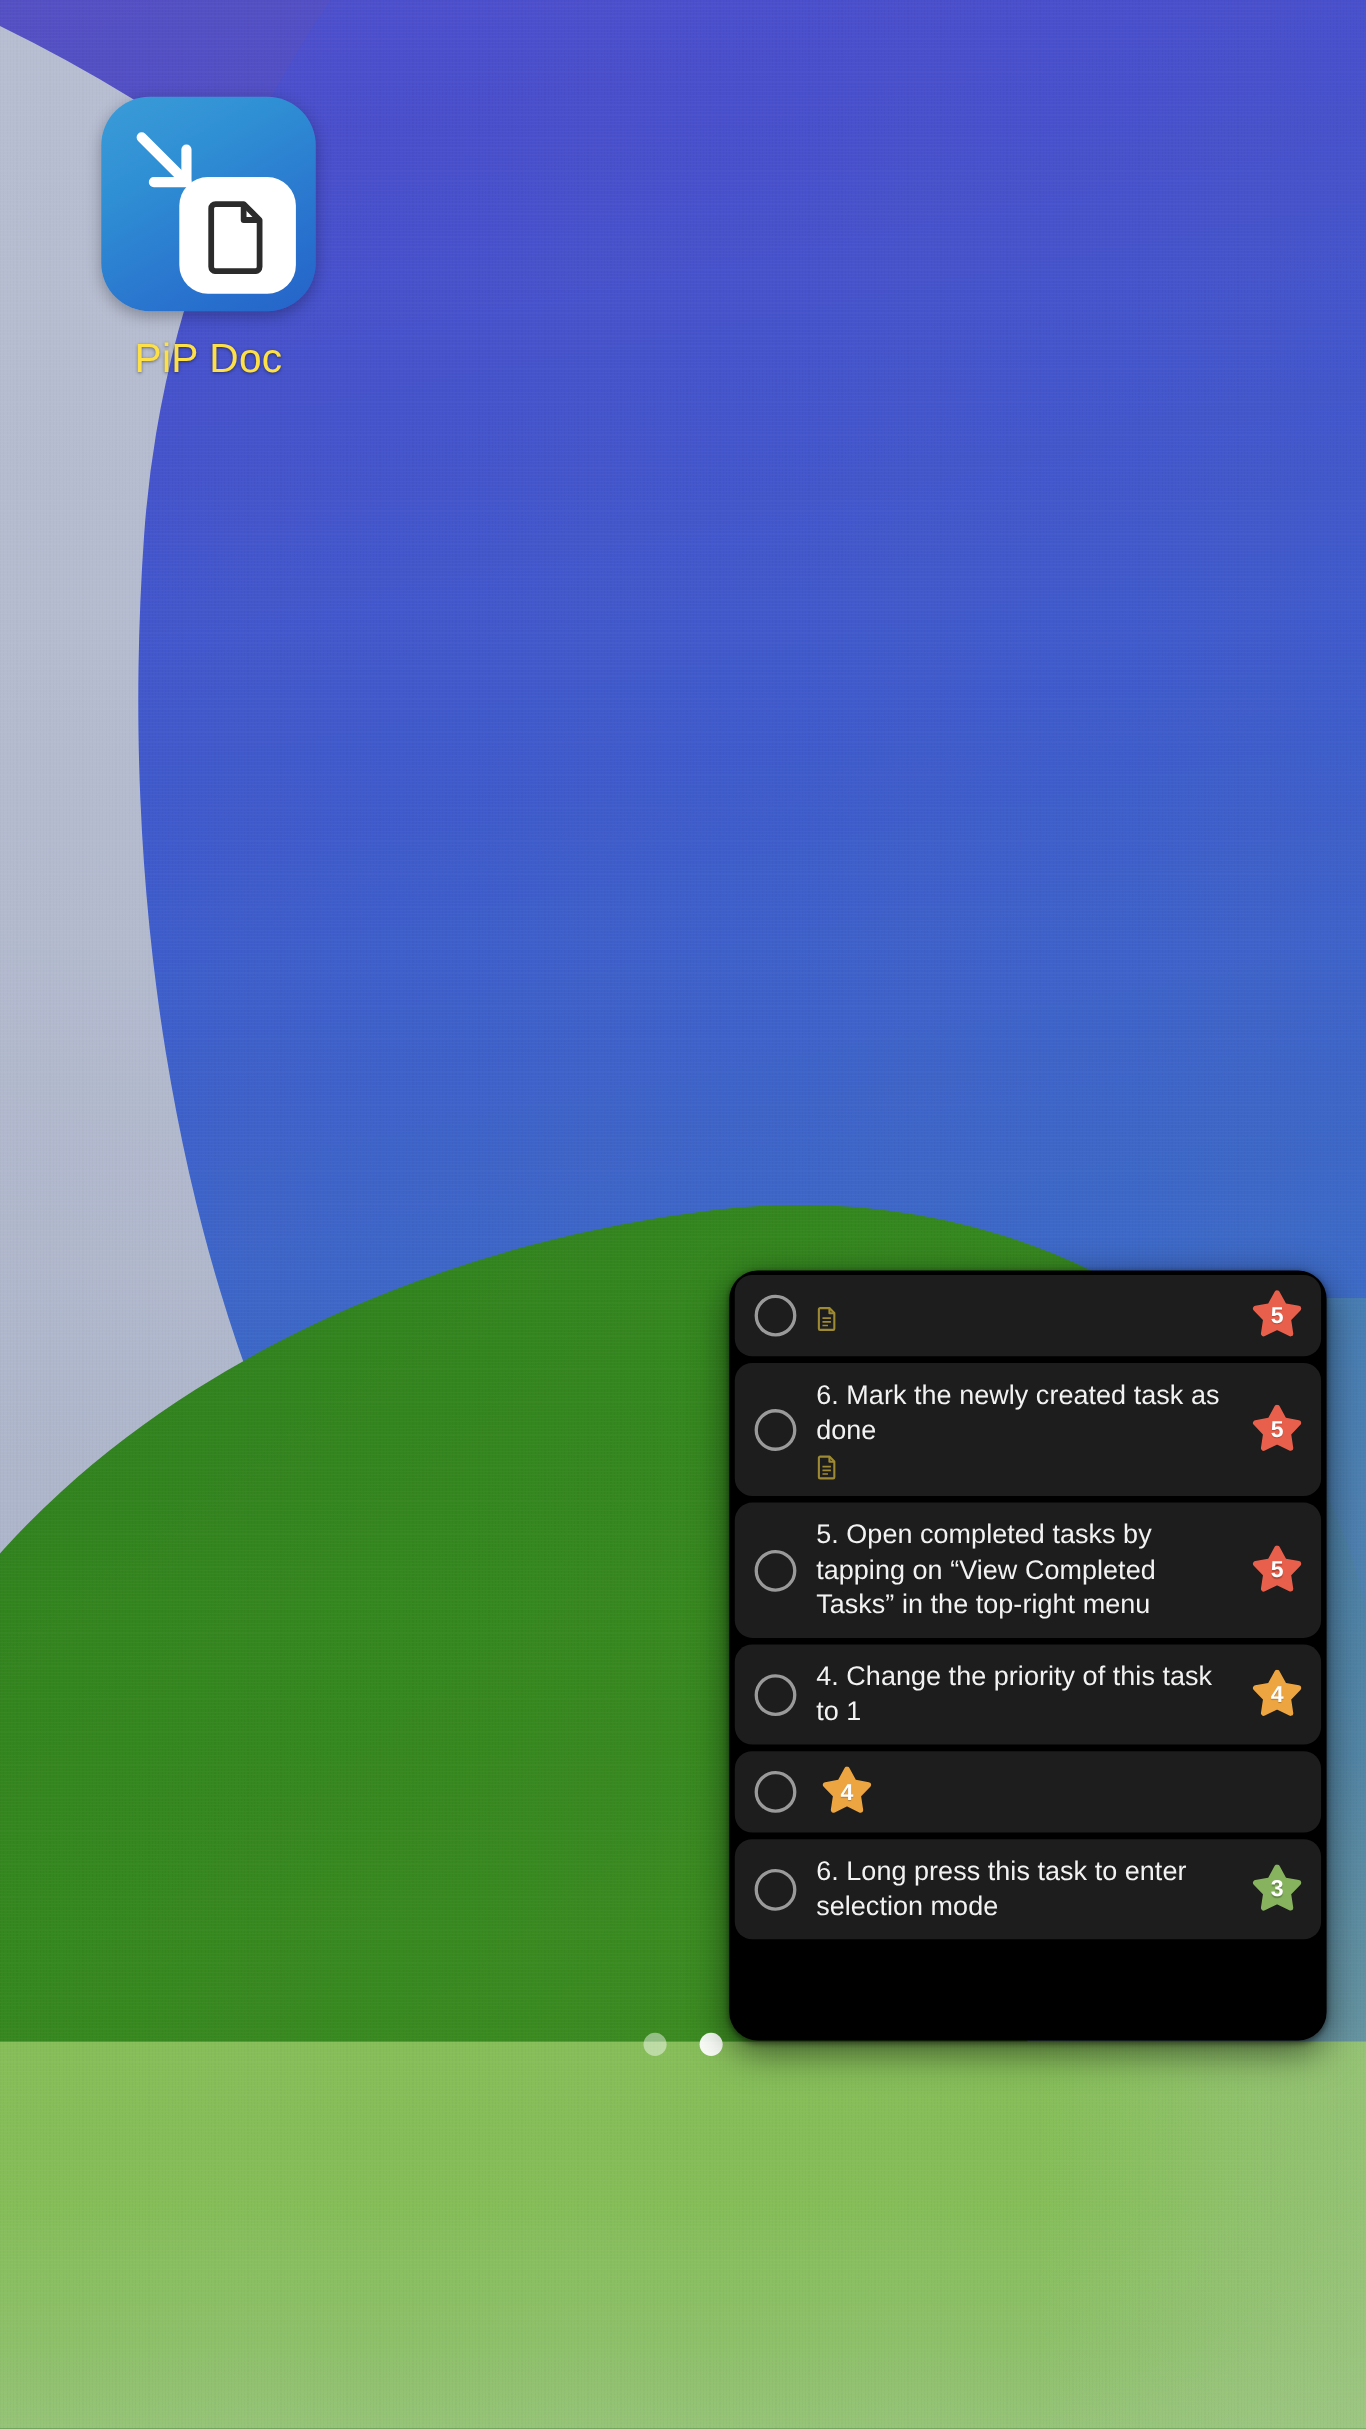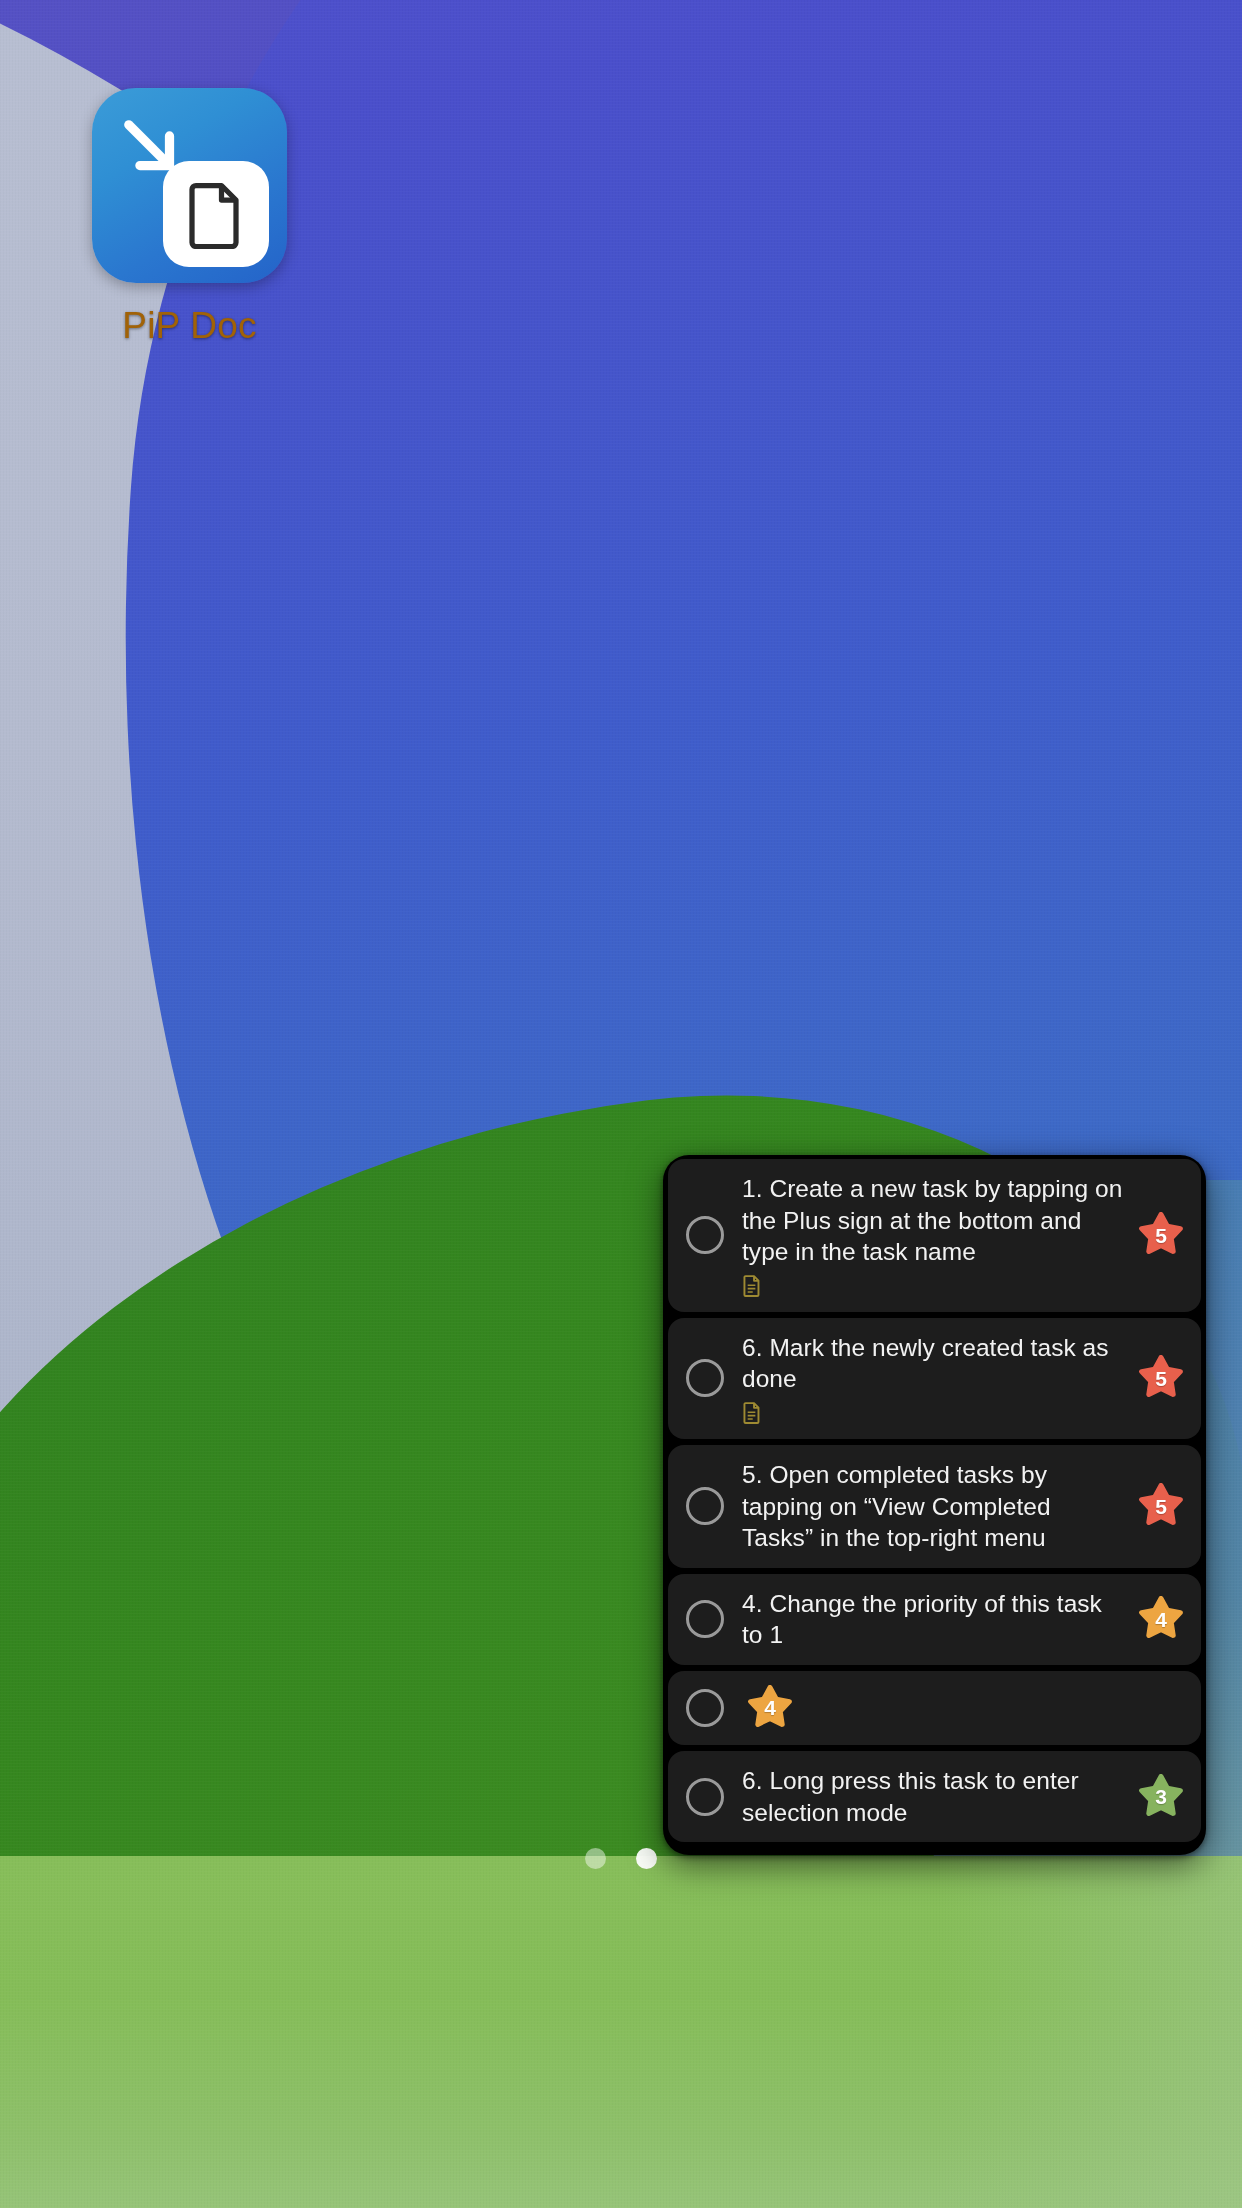--- a/index.html
+++ b/index.html
@@ -119,21 +119,21 @@
     position:absolute; left:22px; top:22px; width:74px; height:74px;
   }
   .app-docbox {
     position:absolute; right:18px; bottom:16px;
     width:106px; height:106px; border-radius:26px;
     background:#fff;
     display:flex; align-items:center; justify-content:center;
   }
   .app-label {
     margin-top:22px;
-    color:#a16207; font-size:37px; letter-spacing:.2px;
+    color:#fde047; font-size:37px; letter-spacing:.2px;
     text-shadow:0 1px 3px rgba(0,0,0,.45);
     white-space:nowrap;
   }
 
   
   #pip-panel {
     position:absolute;
     left:663px; top:1155px;
     width:543px; height:700px;
     background:#000;
@@ -229,21 +229,20 @@
       </span>
     </div>
     <div class="app-label">PiP Doc</div>
   </div>
 
   <div id="pip-panel">
     <div class="task-list" id="task-list">
         <div class="task-row">
           <div class="task-check"></div>
           <div class="task-body">
-            <div class="task-title">1. Create a new task by tapping on the Plus sign at the bottom and type in the task name</div>
             <div class="task-meta">
               <span class="meta-note">
                 <svg width="20" height="24" viewBox="0 0 16 20" fill="none" stroke="#9e8a32" stroke-width="1.6" stroke-linejoin="round">
                   <path d="M2.6 1.8h7.1L13.4 5.5V17.4a.9.9 0 0 1-.9.9H2.6a.9.9 0 0 1-.9-.9V2.7a.9.9 0 0 1 .9-.9z"></path>
                   <path d="M9.7 1.8v3.9h3.7"></path>
                   <path d="M4.4 9.4h6.4M4.4 12.2h6.4M4.4 15h4.2" stroke-width="1.3"></path>
                 </svg>
               </span>
             </div>
           </div>

